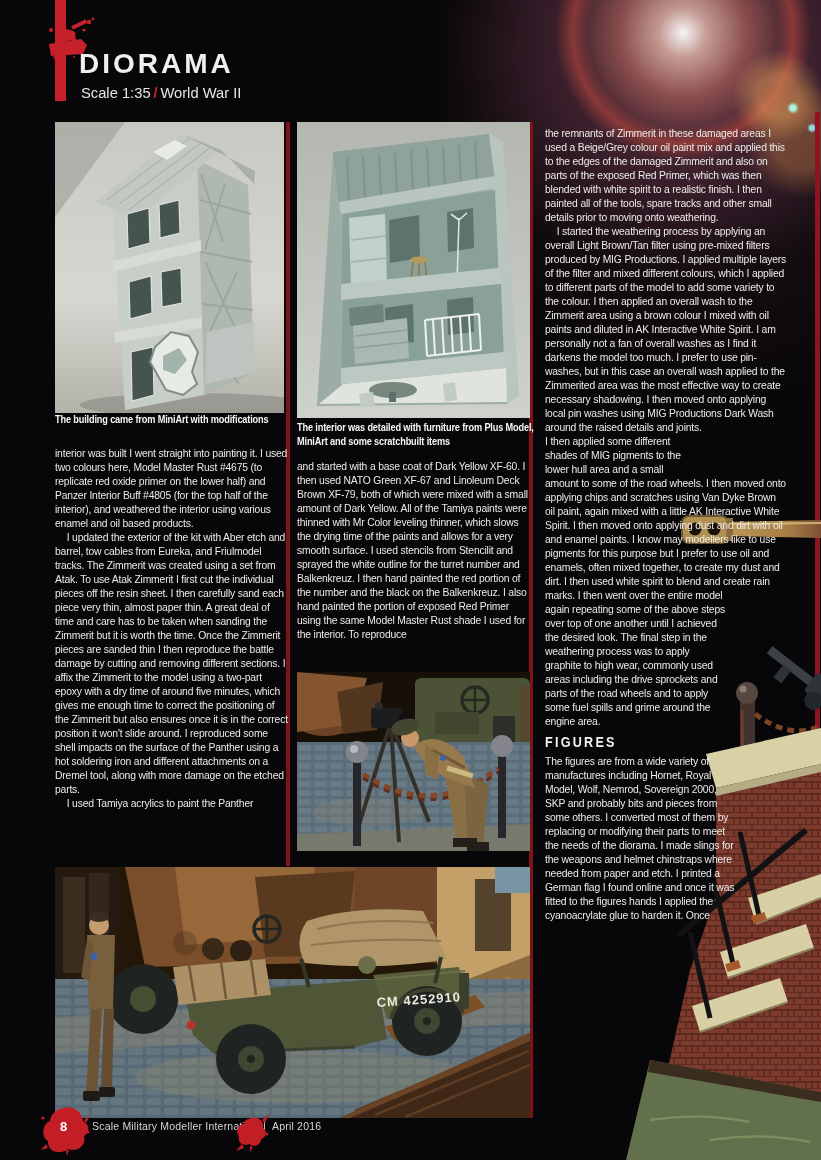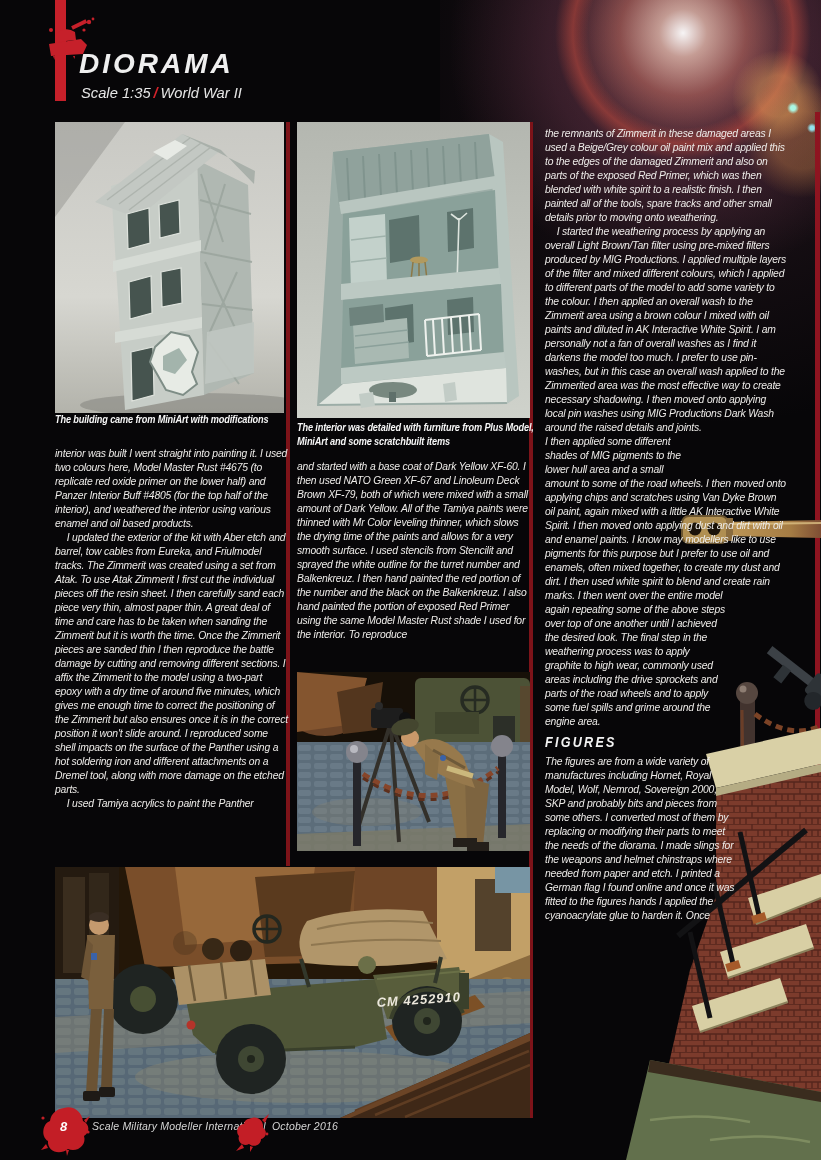--- a/index.html
+++ b/index.html
@@ -1,17 +1,17 @@
 <!DOCTYPE html>
 <html><head>
 <meta charset="utf-8">
 <style>
   html,body{margin:0;padding:0;background:#000;}
   #page{position:relative;width:821px;height:1160px;background:#070608;overflow:hidden;
-        font-family:"Liberation Sans",sans-serif;font-style:italic;}
+        font-family:"Liberation Sans",sans-serif;}
   .abs{position:absolute;}
   
   .red-bar{left:55px;top:0;width:11px;height:101px;background:#c6202a;z-index:3;}
   .mag-title{left:79px;top:48px;font-size:28px;font-weight:bold;letter-spacing:3px;color:#efefef;z-index:4;}
   .mag-sub{left:81px;top:84px;font-size:15.5px;color:#e6e6e6;white-space:nowrap;
            transform:scaleX(.95);transform-origin:left top;z-index:4;}
   .mag-sub .slash{color:#d2232b;padding:0 3px;font-weight:bold;}
   
   .flare{left:440px;top:0;width:381px;height:470px;pointer-events:none;z-index:1;
     background:
@@ -386,15 +386,15 @@
   <div class="abs foot-text" style="left:92px;top:1120px">Scale Military Modeller International</div>
   <svg class="abs" style="left:234px;top:1110px;z-index:6" width="36" height="42" viewBox="0 0 36 42">
     <g fill="#c31e26">
       <path d="M18,8 C24,6 30,11 29,18 C34,21 32,28 27,29 C27,35 20,38 15,34 C9,37 3,32 5,26 C1,22 4,14 10,14 C11,9 14,9 18,8 Z"></path>
       <path d="M28,10 l7,-6 -4,9 Z"></path>
         <path d="M8,34 l-6,7 8,-3 Z"></path>
         <path d="M16,36 l0,6 3,-5 Z"></path>
       <circle cx="33" cy="24" r="1.4"></circle>
     </g>
   </svg>
-  <div class="abs foot-text" style="left:272px;top:1120px">October 2016</div>
+  <div class="abs foot-text" style="left:272px;top:1120px">April 2016</div>
 
 </div>
 
 </body></html>

